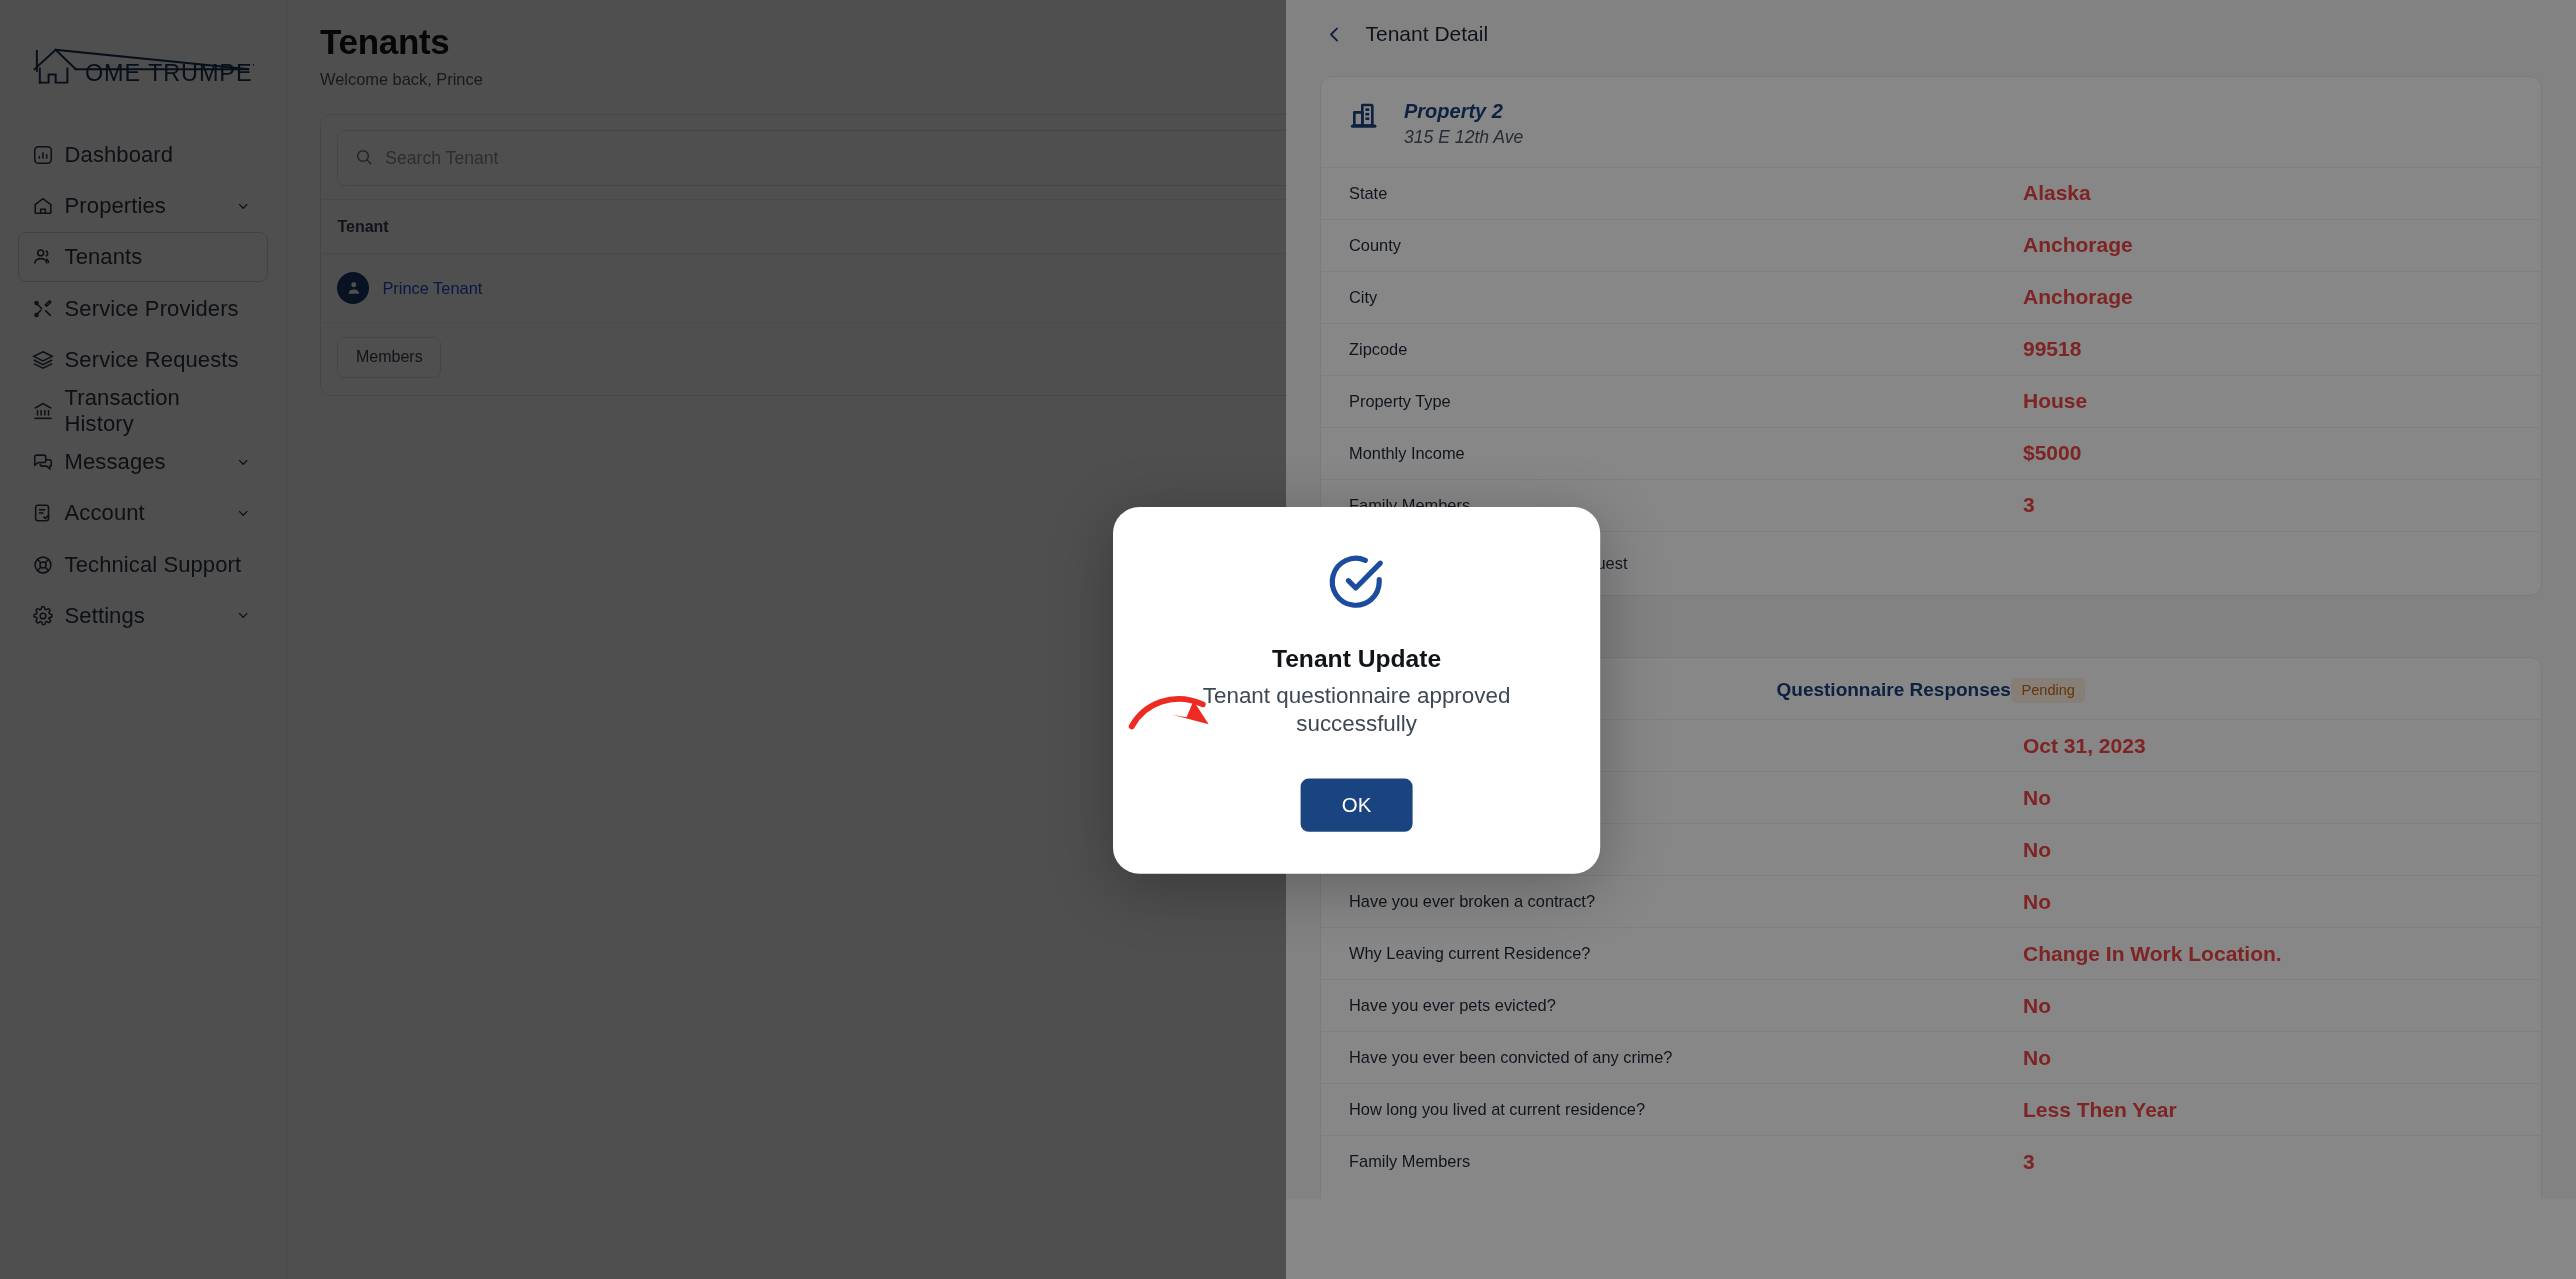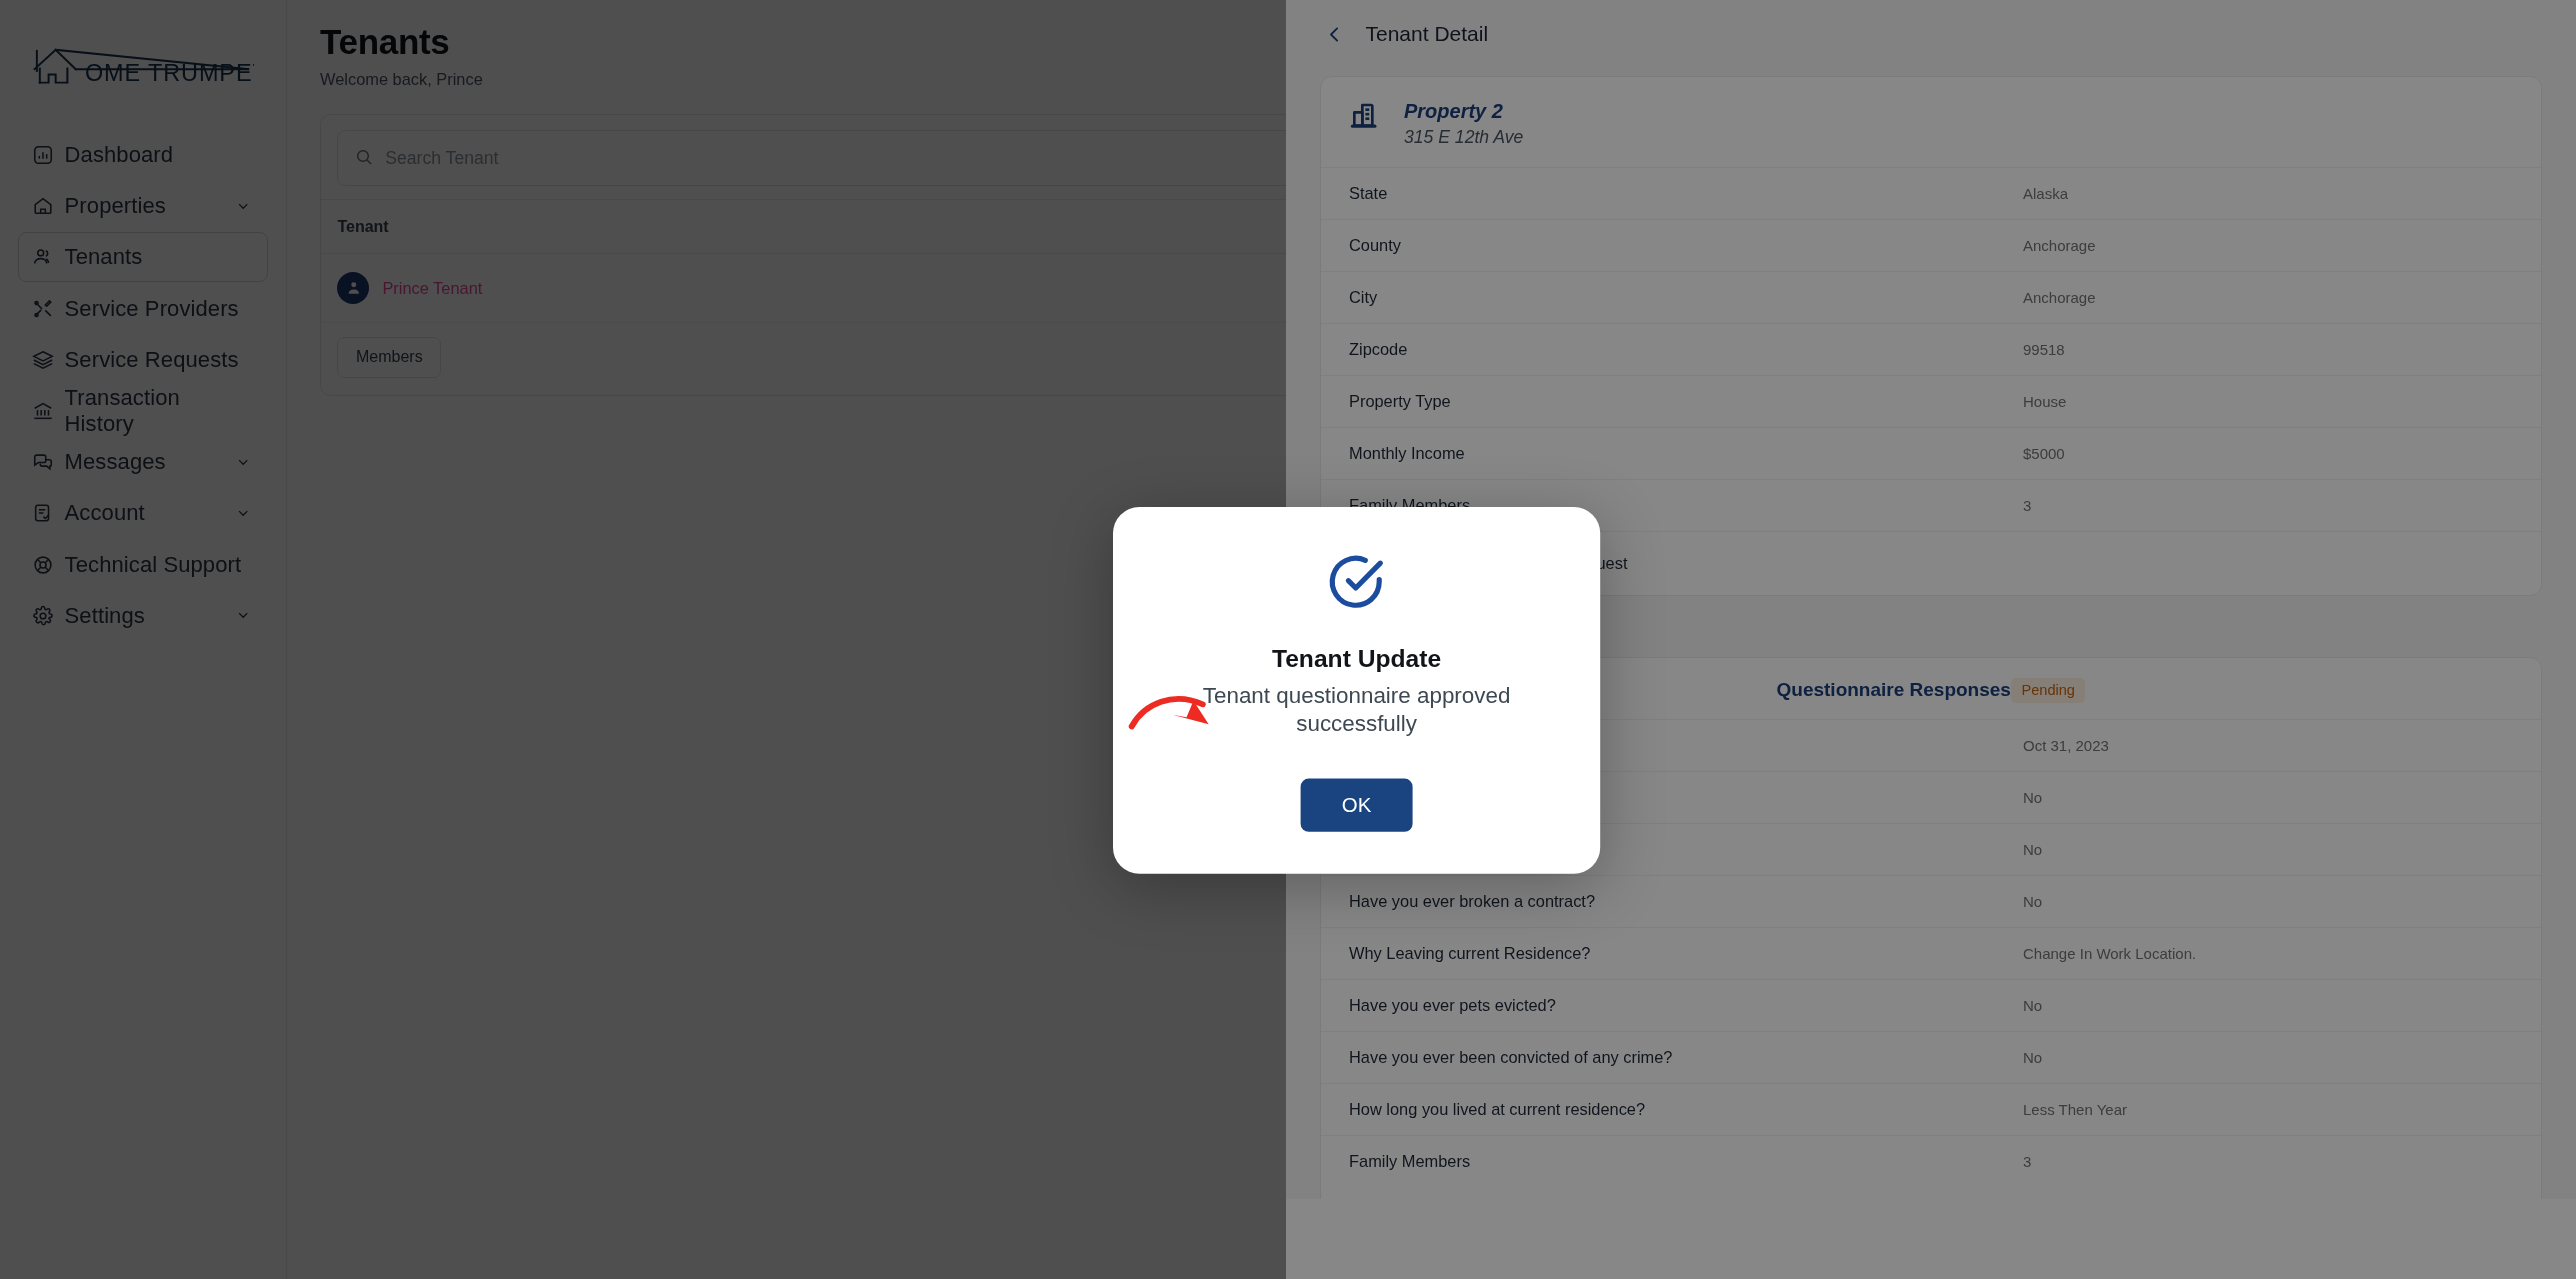--- a/index.html
+++ b/index.html
@@ -106,21 +106,21 @@
 
   .tbl { width: 100%; border-collapse: collapse; }
   .tbl thead th {
     text-align: left;
     font-size: 16px; font-weight: bold; color: #374151;
     padding: 17.6px 16.4px;
     border-top: 1.2px solid #e9ecef;
     border-bottom: 1.2px solid #e9ecef;
   }
   .tbl tbody td {
-    font-size: 16.4px; color: #ec4899;
+    font-size: 16.4px; color: #1d4ed8;
     padding: 17.6px 16.4px;
     border-bottom: 1.2px solid #eef1f4;
   }
   .tenant-cell { display:flex; align-items:center; gap: 13px; }
   .avatar {
     width: 32px; height: 32px; border-radius: 50%;
     background: #1e3a6e;
     display:flex; align-items:center; justify-content:center;
     flex: 0 0 32px;
   }
@@ -182,21 +182,21 @@
   .prop-name { font-size: 20px; font-weight: bold; color:#1c3f7c; line-height:1.25; }
   .prop-addr { font-size: 17.6px; color:#4b5563; line-height:1.3; margin-top: 2.3px; }
 
   .kv-row {
     display:flex; align-items:center;
     padding: 0 28px;
     height: 52px;
     border-top: 1.2px solid #edf0f3;
   }
   .kv-key { flex: 0 0 674px; font-size: 16.4px; color:#1f2937; }
-  .kv-val { flex: 1; font-size: 15px; color:#737373; }
+  .kv-val { flex: 1; font-size: 21px; color:#ef4444;font-weight:bold; }
   .kv-note { font-size: 16.4px; color:#1f2937; }
 
   .section-toggle {
     display:flex; align-items:center; gap: 10.5px;
     padding: 24.6px 28px 15.2px 11.7px;
     cursor: pointer;
     color:#1c3f7c;
   }
   .section-toggle-label { font-size: 17.6px; color:#1c3f7c; }
 

